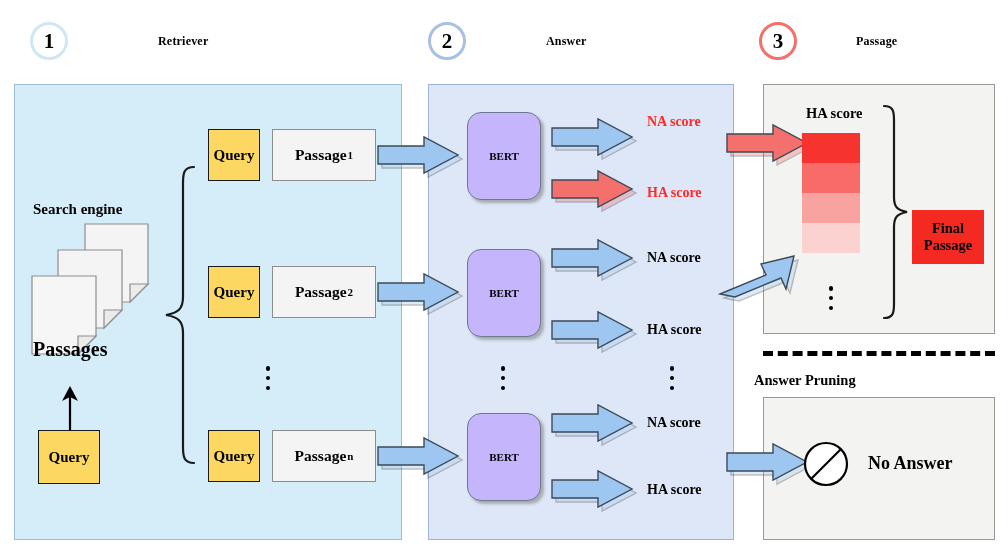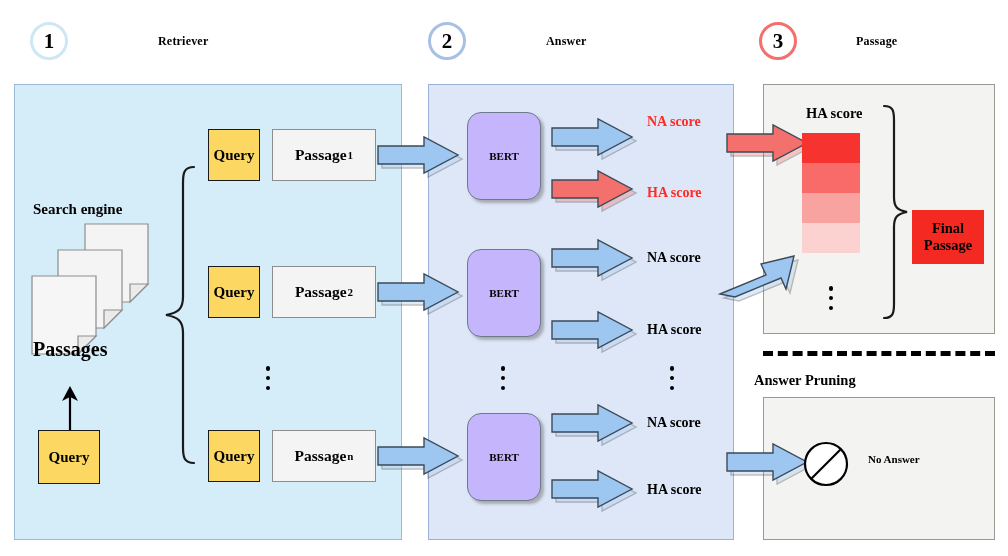--- a/index.html
+++ b/index.html
@@ -51,21 +51,21 @@
   .search-label{font-weight:bold;font-size:15px;}
   .score-label{font-weight:bold;font-size:14px;white-space:nowrap;}
   .score-na-hi,.score-ha-hi{color:#ff2a24;}
   .ha-title{font-weight:bold;font-size:14.5px;}
   .pruning-title{font-weight:bold;font-size:14.5px;}
   .final-answer{
     box-sizing:border-box;background:#f42a22;
     display:flex;flex-direction:column;align-items:center;justify-content:center;
     font-weight:bold;font-size:14.5px;line-height:1.18;color:#000;margin-top:28px;
   }
-  .no-answer{font-weight:bold;font-size:11px;}
+  .no-answer{font-weight:bold;font-size:18px;}
 
   
   .vdots{display:flex;flex-direction:column;align-items:center;justify-content:space-between;}
   .vdots i{display:block;width:4.5px;height:4.5px;border-radius:50%;background:#000;}
 
   
   .heat{box-sizing:border-box;}
   .heat div{width:100%;}
 
   svg{display:block;overflow:visible;}

